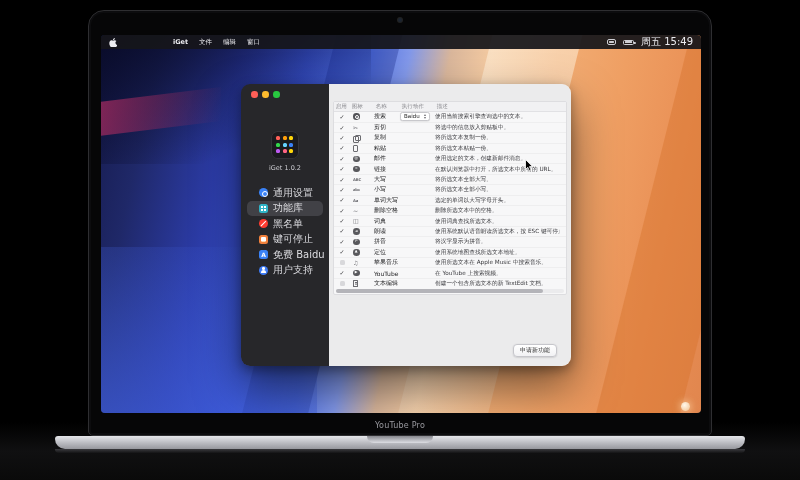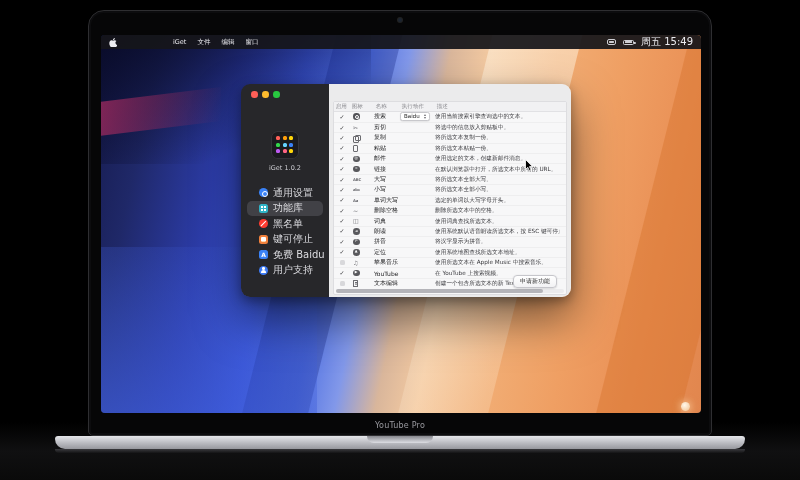--- a/index.html
+++ b/index.html
@@ -24,32 +24,32 @@
   .wp-deep{right:-4%;top:-5%;width:14%;height:115%;background:rgba(216,115,44,.45);transform:skewX(-14deg);}
   .wp-bblue{left:-4%;bottom:-4%;width:40%;height:48%;background:linear-gradient(25deg,rgba(64,95,219,.75),rgba(64,95,219,0));}
   .wp-band{left:31%;top:-5%;width:11%;height:115%;background:rgba(22,36,130,.32);transform:skewX(-14deg);}
   .glow-dot{position:absolute;left:580px;top:367px;width:9px;height:9px;border-radius:50%;background:radial-gradient(circle at 40% 35%,#fff8ec,#f2c08c);box-shadow:0 0 6px 2px rgba(250,210,160,.55);}
 
   
   .menubar{position:absolute;left:0;top:0;right:0;height:14px;background:rgba(22,22,26,.93);display:flex;align-items:center;color:#ececf0;font-size:6.5px;}
   .mb-left{display:flex;align-items:center;gap:11px;padding-left:8px;}
   .mb-right{margin-left:auto;display:flex;align-items:center;gap:7px;padding-right:8px;}
   .menu-item{cursor:default;}
-  .menu-item.bold{font-weight:normal;padding-left:45px;}
+  .menu-item.bold{font-weight:bold;padding-left:45px;}
   .apple{display:inline-block;width:8px;height:9px;}
   .battery{position:relative;width:11px;height:5px;border:1px solid #cfcfd4;border-radius:1.5px;}
   .battery i{position:absolute;left:.5px;top:.5px;bottom:.5px;width:7px;background:#cfcfd4;border-radius:.5px;}
   .battery::after{content:"";position:absolute;right:-2.5px;top:1px;width:1.5px;height:2px;background:#cfcfd4;border-radius:0 1px 1px 0;}
   .cc-icon{width:9px;height:6px;border:1px solid #cfcfd4;border-radius:2px;position:relative;}
   .cc-icon::before,.cc-icon::after{content:"";position:absolute;left:1px;right:1px;height:1px;background:#cfcfd4;border-radius:1px;}
   .cc-icon::before{top:1px;} .cc-icon::after{bottom:1px;}
   .clock{font-size:10px;white-space:nowrap;}
 
   
-  .window{position:absolute;left:140px;top:49px;width:330px;height:213px;border-radius:9px;box-shadow:0 22px 45px rgba(0,0,0,.5),0 4px 12px rgba(0,0,0,.35);display:flex;overflow:hidden;}
+  .window{position:absolute;left:140px;top:49px;width:330px;height:282px;border-radius:9px;box-shadow:0 22px 45px rgba(0,0,0,.5),0 4px 12px rgba(0,0,0,.35);display:flex;overflow:hidden;}
   .sidebar{position:relative;width:88px;background:#27272a;flex:none;}
   .traffic{position:absolute;left:10px;top:7px;display:flex;gap:4.5px;}
   .tl{width:6.5px;height:6.5px;border-radius:50%;}
   .tl.r{background:#ff5f57;} .tl.y{background:#febc2e;} .tl.g{background:#28c840;}
   .app-icon{position:absolute;left:50%;top:47px;width:28px;height:28px;margin-left:-14px;background:#1b1b1e;border-radius:6.5px;box-shadow:inset 0 0 0 1px #343438;display:grid;grid-template-columns:repeat(3,1fr);gap:2px;padding:5px;}
   .app-icon b{width:4px;height:4px;border-radius:1.5px;}
   .app-version{position:absolute;left:0;right:0;top:80px;text-align:center;font-size:6.5px;color:#cfcfd4;}
   .nav{position:absolute;left:0;right:0;top:101px;}
   .nav-item{display:flex;align-items:center;gap:5px;height:15.5px;padding-left:12px;margin:0 6px;border-radius:5px;color:#dcdce0;font-size:10px;white-space:nowrap;}
   .nav-item.selected{background:#414146;}

